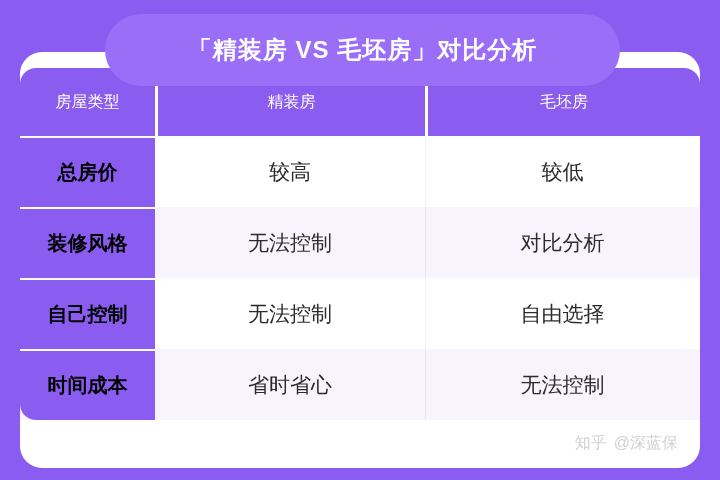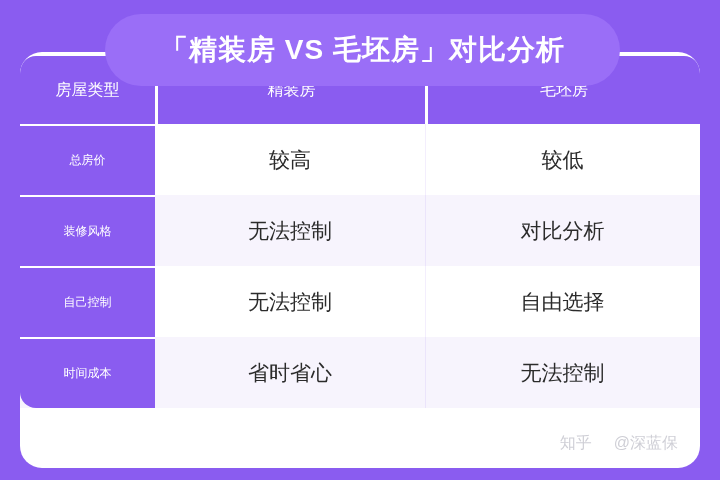--- a/index.html
+++ b/index.html
@@ -67,31 +67,31 @@
     height: 72px;
     background: #9a6ef7;
     border-radius: 36px;
     display: flex;
     align-items: center;
     justify-content: center;
     z-index: 5;
   }
   .title-pill .title-text {
     color: #ffffff;
-    font-size: 28px;
+    font-size: 24px;
     font-weight: bold;
     letter-spacing: 1px;
     white-space: nowrap;
   }
 
   
   .table {
     position: absolute;
     left: 0px;
-    top: 4px;
+    top: 16px;
     width: 680px;
     z-index: 2;
     text-align: center;
   }
   .row {
     display: flex;
     width: 680px;
     height: 71px;
     box-sizing: border-box;
   }
@@ -111,23 +111,23 @@
     align-items: center;
     justify-content: center;
     position: relative;
     font-size: 21px;
     color: #2b2b2b;
   }
   .cell.c-label {
     width: 135px;
     flex: 0 0 135px;
     background: #8a5cf0;
-    color: #ffffff;
-    font-weight: normal;
-    font-size: 12px;
+    color: #000000;
+    font-weight: bold;
+    font-size: 20px;
   }
   .cell.c-a {
     width: 270px;
     flex: 0 0 270px;
   }
   .cell.c-b {
     width: 275px;
     flex: 0 0 275px;
   }
 
@@ -168,21 +168,21 @@
     border-bottom-left-radius: 16px;
   }
 
   
   .zhihu-watermark {
     position: absolute;
     right: 22px;
     bottom: 14px;
     display: flex;
     align-items: center;
-    gap: 22px;
+    gap: 7px;
     z-index: 6;
   }
   .zhihu-watermark .wm-text {
     color: #cfcfd6;
     font-size: 16px;
     white-space: nowrap;
   }
 </style>
 </head>
 <body>

